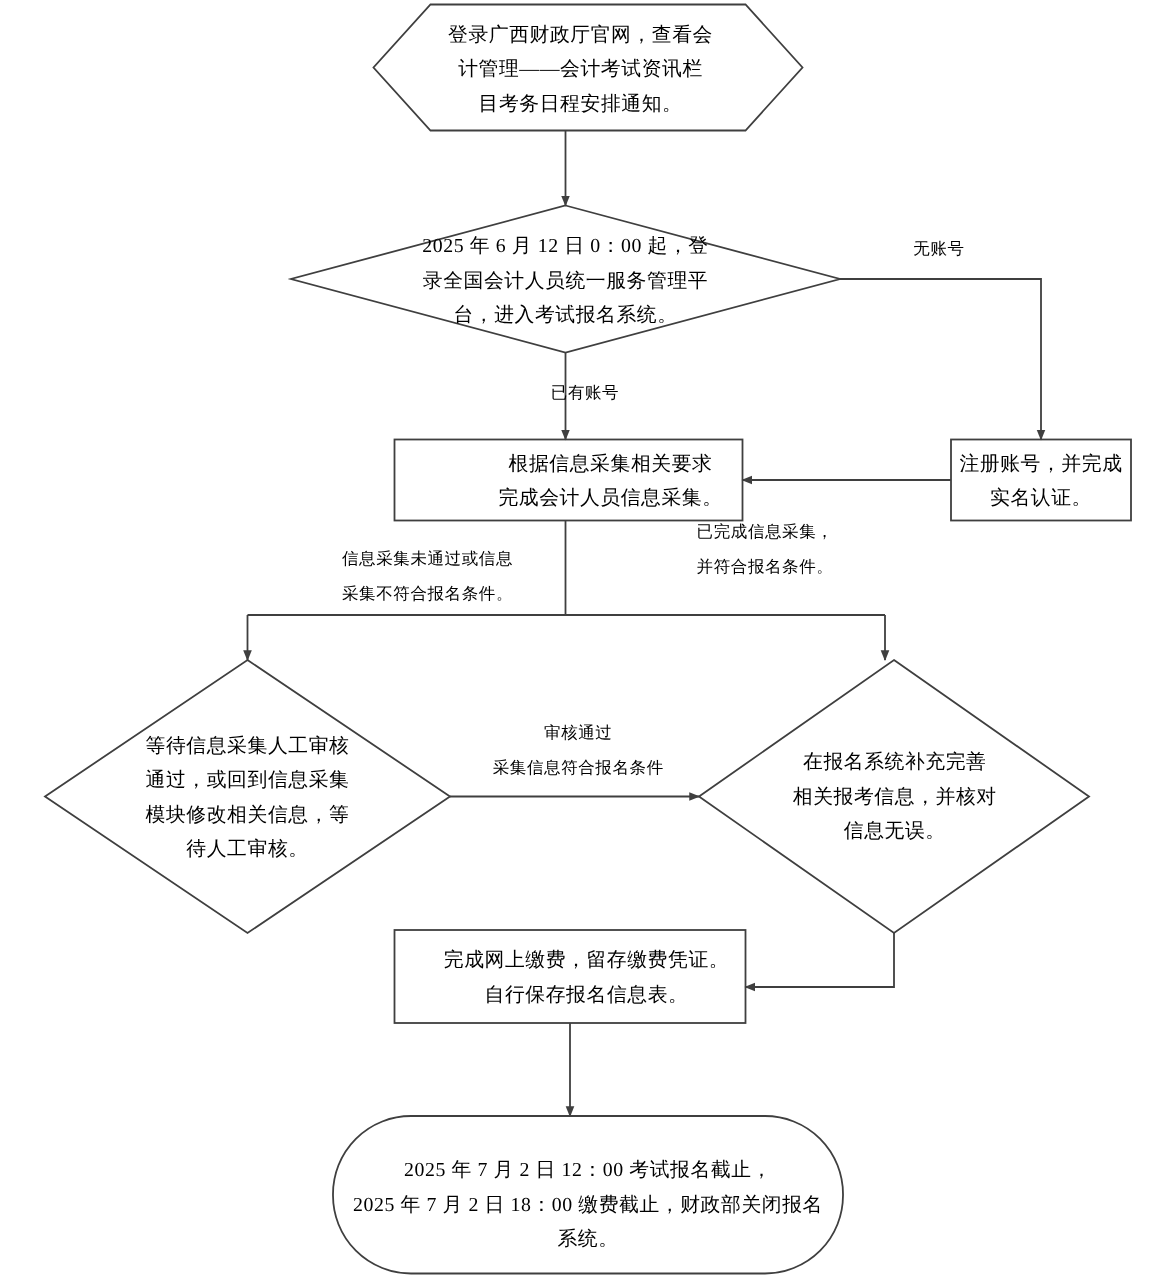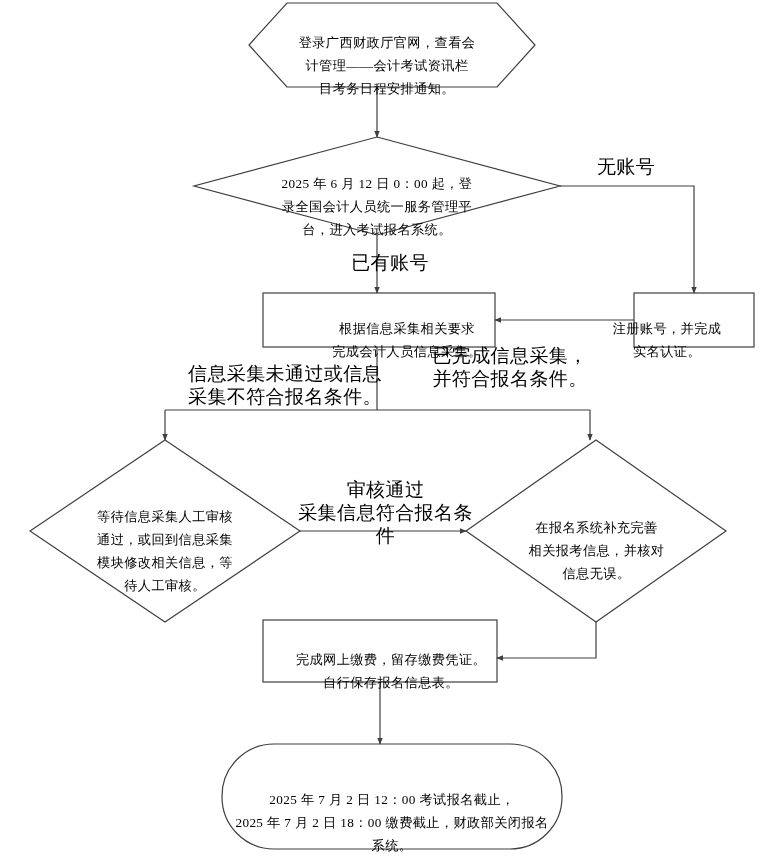--- a/index.html
+++ b/index.html
@@ -28,28 +28,27 @@
   .node-text {
     position: absolute;
     text-align: center;
     color: #000000;
     font-family: "Liberation Serif", "DejaVu Serif", serif;
     font-size: 13.2px;
     line-height: 23px;
     letter-spacing: 0.4px;
     white-space: pre-line;
     pointer-events: none;
-    margin-top: 20px;
   }
   .edge-label {
     position: absolute;
     text-align: center;
     color: #000000;
     font-family: "Liberation Serif", "DejaVu Serif", serif;
-    font-size: 19px;
+    font-size: 11px;
     line-height: 23px;
     letter-spacing: 0.4px;
     white-space: pre-line;
   }
   .hit {
     position: absolute;
     background: transparent;
   }
 </style>
 </head>
@@ -105,21 +104,21 @@
   </svg>
 
   <div class="node-text" style="left:272px; top:11px; width:230px;">登录广西财政厅官网，查看会
 计管理——会计考试资讯栏
 目考务日程安排通知。</div>
 
   <div class="node-text" style="left:262px; top:152px; width:230px;">2025 年 6 月 12 日 0：00 起，登
 录全国会计人员统一服务管理平
 台，进入考试报名系统。</div>
 
-  <div class="node-text" style="left:607px; top:297px; width:120px;">注册账号，并完成
+  <div class="node-text" style="left:634px; top:297px; width:120px;">注册账号，并完成
 实名认证。</div>
 
   <div class="node-text" style="left:263px; top:297px; width:232px;padding-left:28px;">根据信息采集相关要求
 完成会计人员信息采集。</div>
 
   <div class="node-text" style="left:60px; top:485px; width:210px;">等待信息采集人工审核
 通过，或回到信息采集
 模块修改相关信息，等
 待人工审核。</div>
 

